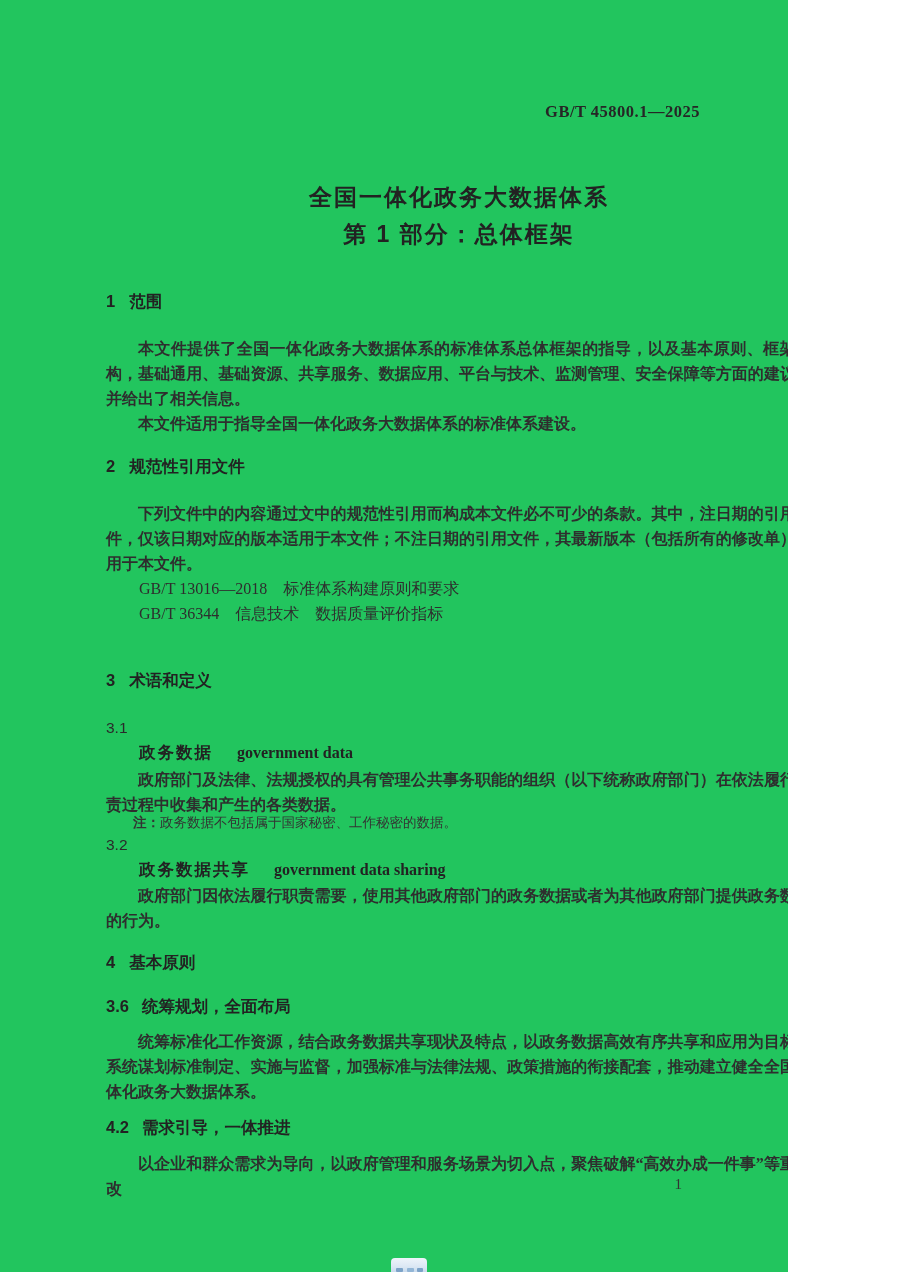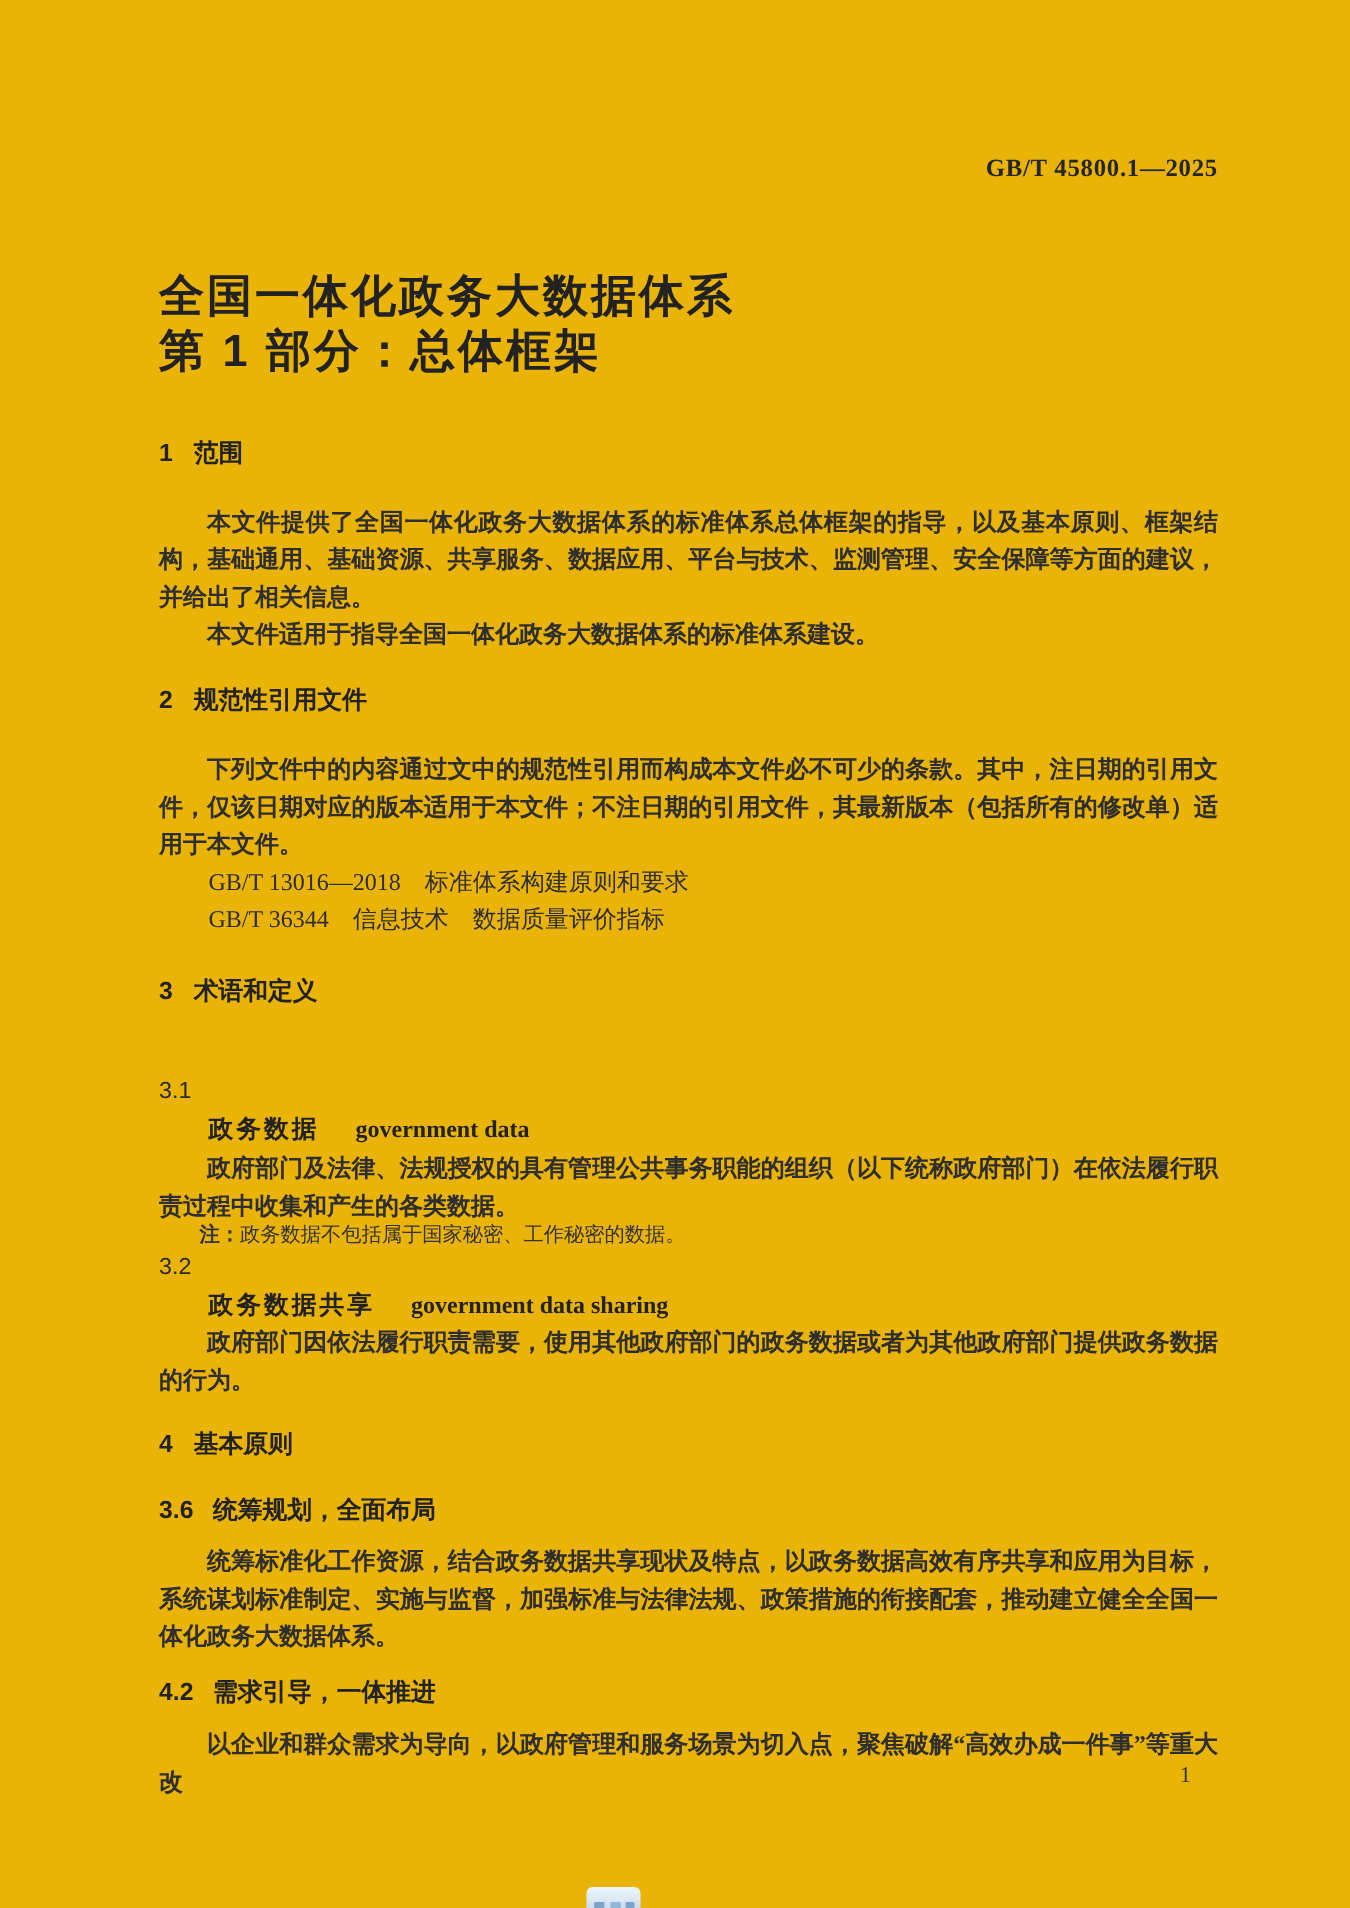--- a/index.html
+++ b/index.html
@@ -1,42 +1,43 @@
 <!DOCTYPE html>
 <html><head>
 <meta charset="utf-8">
 <style>
   * { margin: 0; padding: 0; box-sizing: border-box; }
   html, body { background: #ffffff; }
   .page {
     position: relative;
-    width: 900px;
+    width: 788px;
     height: 1272px;
-    background: #eab308;
+    background: #22c55e;
     overflow: hidden;
     color: #2e2e2e;
     font-family: "Liberation Serif", "DejaVu Serif", serif;
   }
   .abs { position: absolute; }
   .col { left: 106px; width: 706px; }
 
   .doc-number {
     top: 102px;
     right: 88px;
     font-family: "Liberation Serif", "DejaVu Serif", serif;
     font-weight: bold;
     font-size: 16.5px;
     letter-spacing: 0.5px;
     color: #262626;
   }
   .doc-title {
     top: 179px;
+    text-align: center;
     font-family: "Liberation Sans", "DejaVu Sans", sans-serif;
     font-weight: bold;
-    font-size: 30px;
+    font-size: 23px;
     line-height: 37px;
     letter-spacing: 2px;
     color: #222;
   }
   .clause-h {
     font-family: Liberation Sans, sans-serif;
     font-weight: bold;
     font-size: 16.5px;
     color: #222;
     white-space: nowrap;
@@ -113,21 +114,21 @@
   <div class="abs col body-text indent" style="top:336px">本文件提供了全国一体化政务大数据体系的标准体系总体框架的指导，以及基本原则、框架结构，基础通用、基础资源、共享服务、数据应用、平台与技术、监测管理、安全保障等方面的建议，并给出了相关信息。</div>
   <div class="abs col body-text indent" style="top:411px">本文件适用于指导全国一体化政务大数据体系的标准体系建设。</div>
 
   <div class="abs col clause-h" style="top:456px">
     <span class="num">2</span><span>规范性引用文件</span>
   </div>
   <div class="abs col body-text indent" style="top:501px">下列文件中的内容通过文中的规范性引用而构成本文件必不可少的条款。其中，注日期的引用文件，仅该日期对应的版本适用于本文件；不注日期的引用文件，其最新版本（包括所有的修改单）适用于本文件。</div>
   <div class="abs col ref-line" style="top:576px">GB/T 13016—2018　标准体系构建原则和要求</div>
   <div class="abs col ref-line" style="top:601px">GB/T 36344　信息技术　数据质量评价指标</div>
 
-  <div class="abs col clause-h" style="top:650px">
+  <div class="abs col clause-h" style="top:670px">
     <span class="num">3</span><span>术语和定义</span>
   </div>
 
   <div class="abs col term-num" style="top:719px">3.1</div>
   <div class="abs col term-line" style="top:742px">
     <span class="term-zh">政务数据</span><span class="term-en">government data</span>
   </div>
   <div class="abs col body-text indent" style="top:767px">政府部门及法律、法规授权的具有管理公共事务职能的组织（以下统称政府部门）在依法履行职责过程中收集和产生的各类数据。</div>
   <div class="abs col note" style="top:813px">
     <span class="note-label">注：</span><span>政务数据不包括属于国家秘密、工作秘密的数据。</span>

